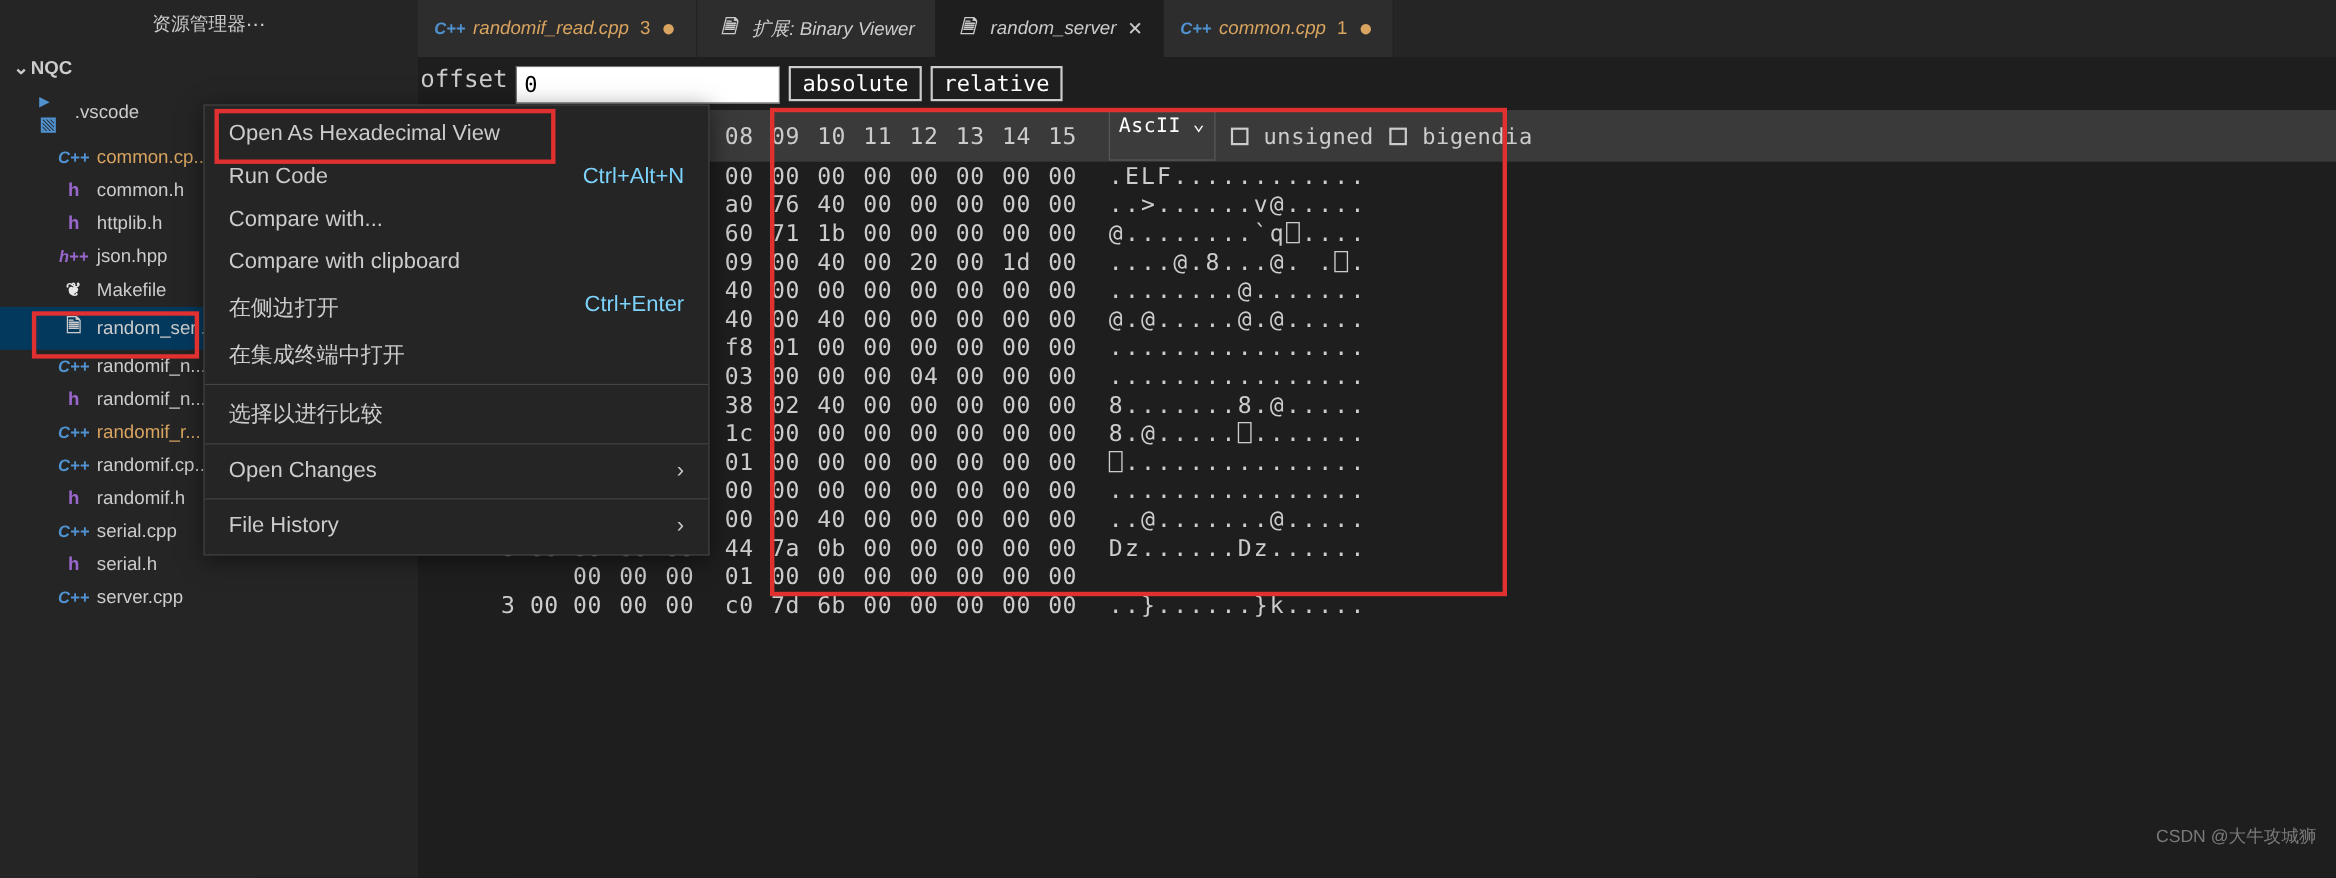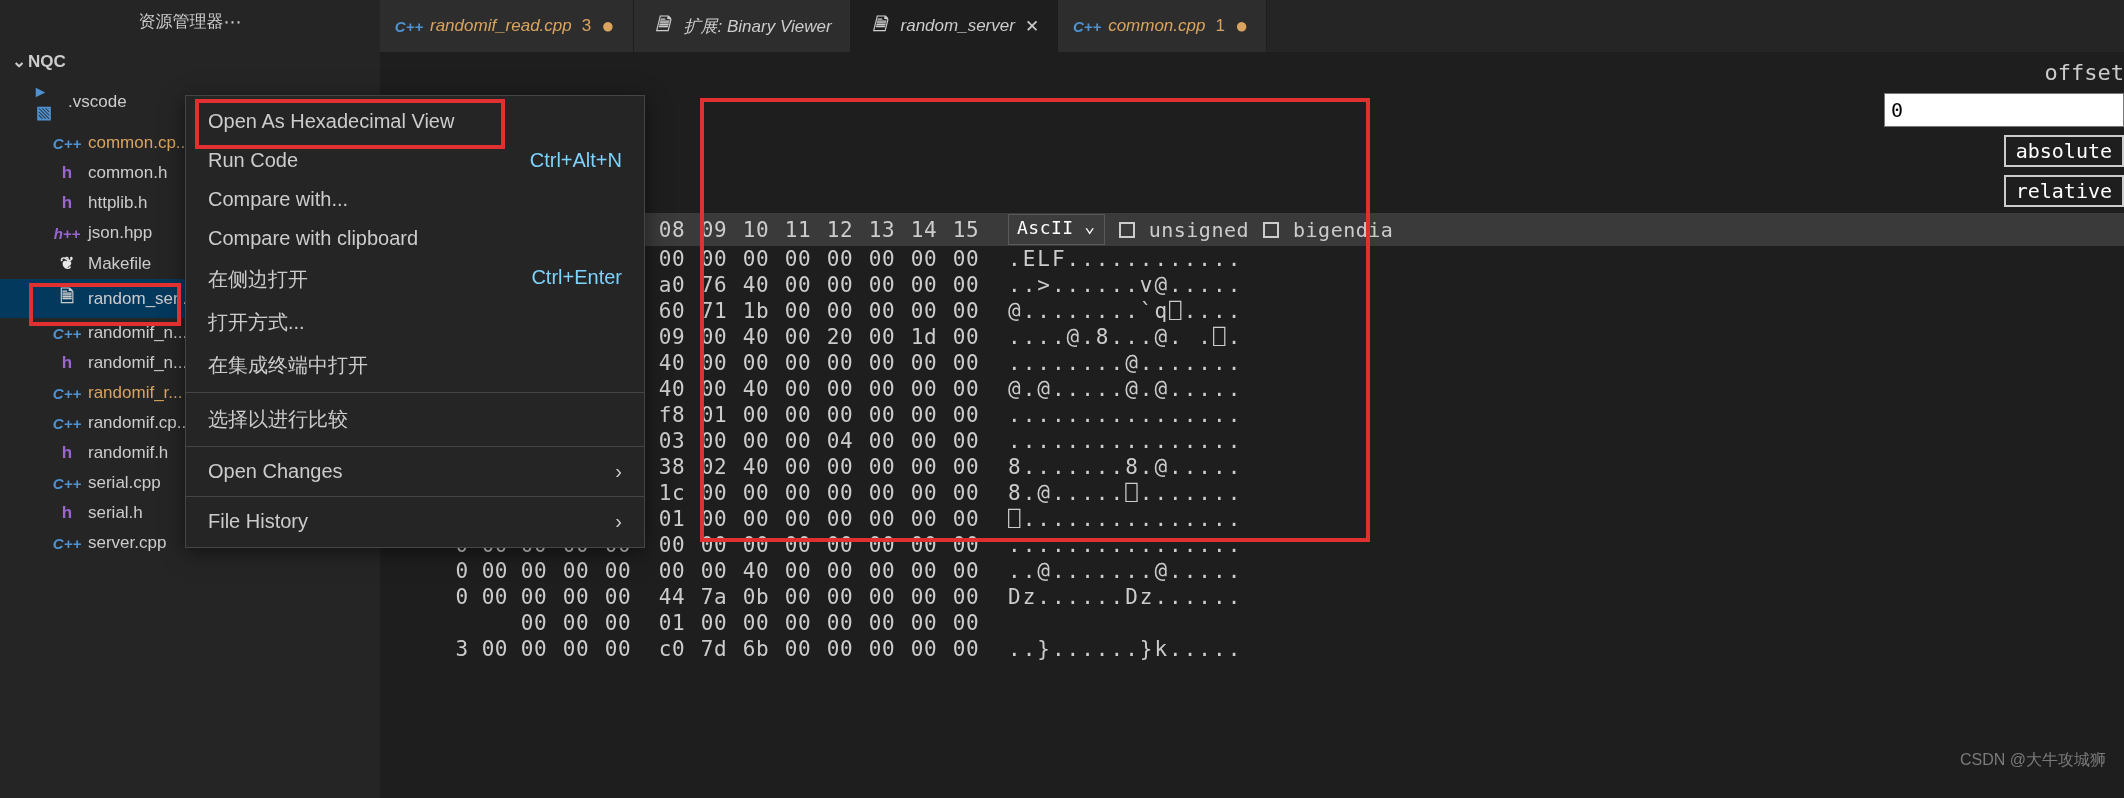--- a/index.html
+++ b/index.html
@@ -26,34 +26,34 @@
 .main { flex: 1; display: flex; flex-direction: column; position: relative; }
 .tabs { display: flex; background: #252526; height: 52px; }
 .tab { display: flex; align-items: center; padding: 0 18px; gap: 10px; background: #2d2d2d; border-right: 1px solid #1e1e1e; cursor: pointer; font-style: italic; }
 .tab.active { background: #1e1e1e; }
 .tab-label { color: #cccccc; }
 .tab-label.mod { color: #d9a45f; }
 .tab-badge { color: #d9a45f; font-style: normal; }
 .tab-dirty { color: #d9a45f; font-style: normal; font-size: 22px; }
 .tab-close { color: #cccccc; font-style: normal; }
 .editor-area { flex: 1; background: #1e1e1e; padding: 8px 0 0 0; font-family: Consolas, monospace; }
-.offset-row { display: flex; align-items: flex-end; gap: 8px; padding: 0 0 6px 2px; flex-direction: column; }
+.offset-row { display: flex; align-items: flex-start; gap: 8px; padding: 0 0 6px 2px; }
 .offset-label { color: #cccccc; font-size: 22px; }
 .offset-input { width: 240px; height: 34px; background: #fff; color: #000; border: 1px solid #767676; padding: 0 6px; font-size: 20px; font-family: Consolas, monospace; }
 .btn { background: #1e1e1e; color: #fff; border: 2px solid #ccc; padding: 2px 10px; font-size: 20px; font-family: inherit; cursor: pointer; }
 .hex-area { font-family: Consolas, monospace; font-size: 21px; letter-spacing: 0.5px; }
 .hex-header { background: #3a3a3a; padding: 4px 0; display: flex; align-items: center; }
 .hex-row { display: flex; padding: 1px 0; }
 .addr-col { width: 140px; text-align: right; padding-right: 12px; color: #cccccc; }
 .byte-groups { display: flex; gap: 26px; color: #cccccc; }
 .bg { display: flex; gap: 14px; }
 .byte { width: 28px; text-align: center; }
 .ascii-col { padding-left: 28px; color: #cccccc; letter-spacing: 2px; }
 .hex-ctrl { display: flex; align-items: center; gap: 14px; padding-left: 28px; }
-.select { background: #3c3c3c; color: #fff; border: 1px solid #5a5a5a; padding: 2px 30px 6px 8px; font-size: 18px; position: relative; }
+.select { background: #3c3c3c; color: #fff; border: 1px solid #5a5a5a; padding: 2px 30px 20px 8px; font-size: 18px; position: relative; }
 .select::after { content: '⌄'; position: absolute; right: 8px; top: 0; }
 .cb { width: 16px; height: 16px; border: 2px solid #ccc; display: inline-block; }
 .cblabel { font-size: 20px; }
 
 .context-menu { position: absolute; left: 185px; top: 95px; width: 460px; background: #252526; box-shadow: 0 4px 20px rgba(0,0,0,0.5); border: 1px solid #454545; z-index: 100; padding: 6px 0; }
 .menu-item { display: flex; justify-content: space-between; padding: 8px 22px; cursor: pointer; color: #cccccc; font-size: 20px; }
 .menu-sep { height: 1px; background: #454545; margin: 5px 0; }
 .menu-shortcut { color: #7dd3fc; }
 .menu-arrow { color: #cccccc; }
 
@@ -560,24 +560,20 @@
     </div>
     <div class="menu-item">
       <span>Compare with clipboard</span>
       <span class="menu-shortcut"></span>
     </div>
     <div class="menu-item">
       <span>在侧边打开</span>
       <span class="menu-shortcut">Ctrl+Enter</span>
     </div>
     <div class="menu-item">
-      <span>打开方式...</span>
-      <span class="menu-shortcut"></span>
-    </div>
-    <div class="menu-item">
       <span>在集成终端中打开</span>
       <span class="menu-shortcut"></span>
     </div>
     <div class="menu-sep"></div>
     <div class="menu-item">
       <span>选择以进行比较</span>
       <span class="menu-shortcut"></span>
     </div>
     <div class="menu-sep"></div>
     <div class="menu-item">

